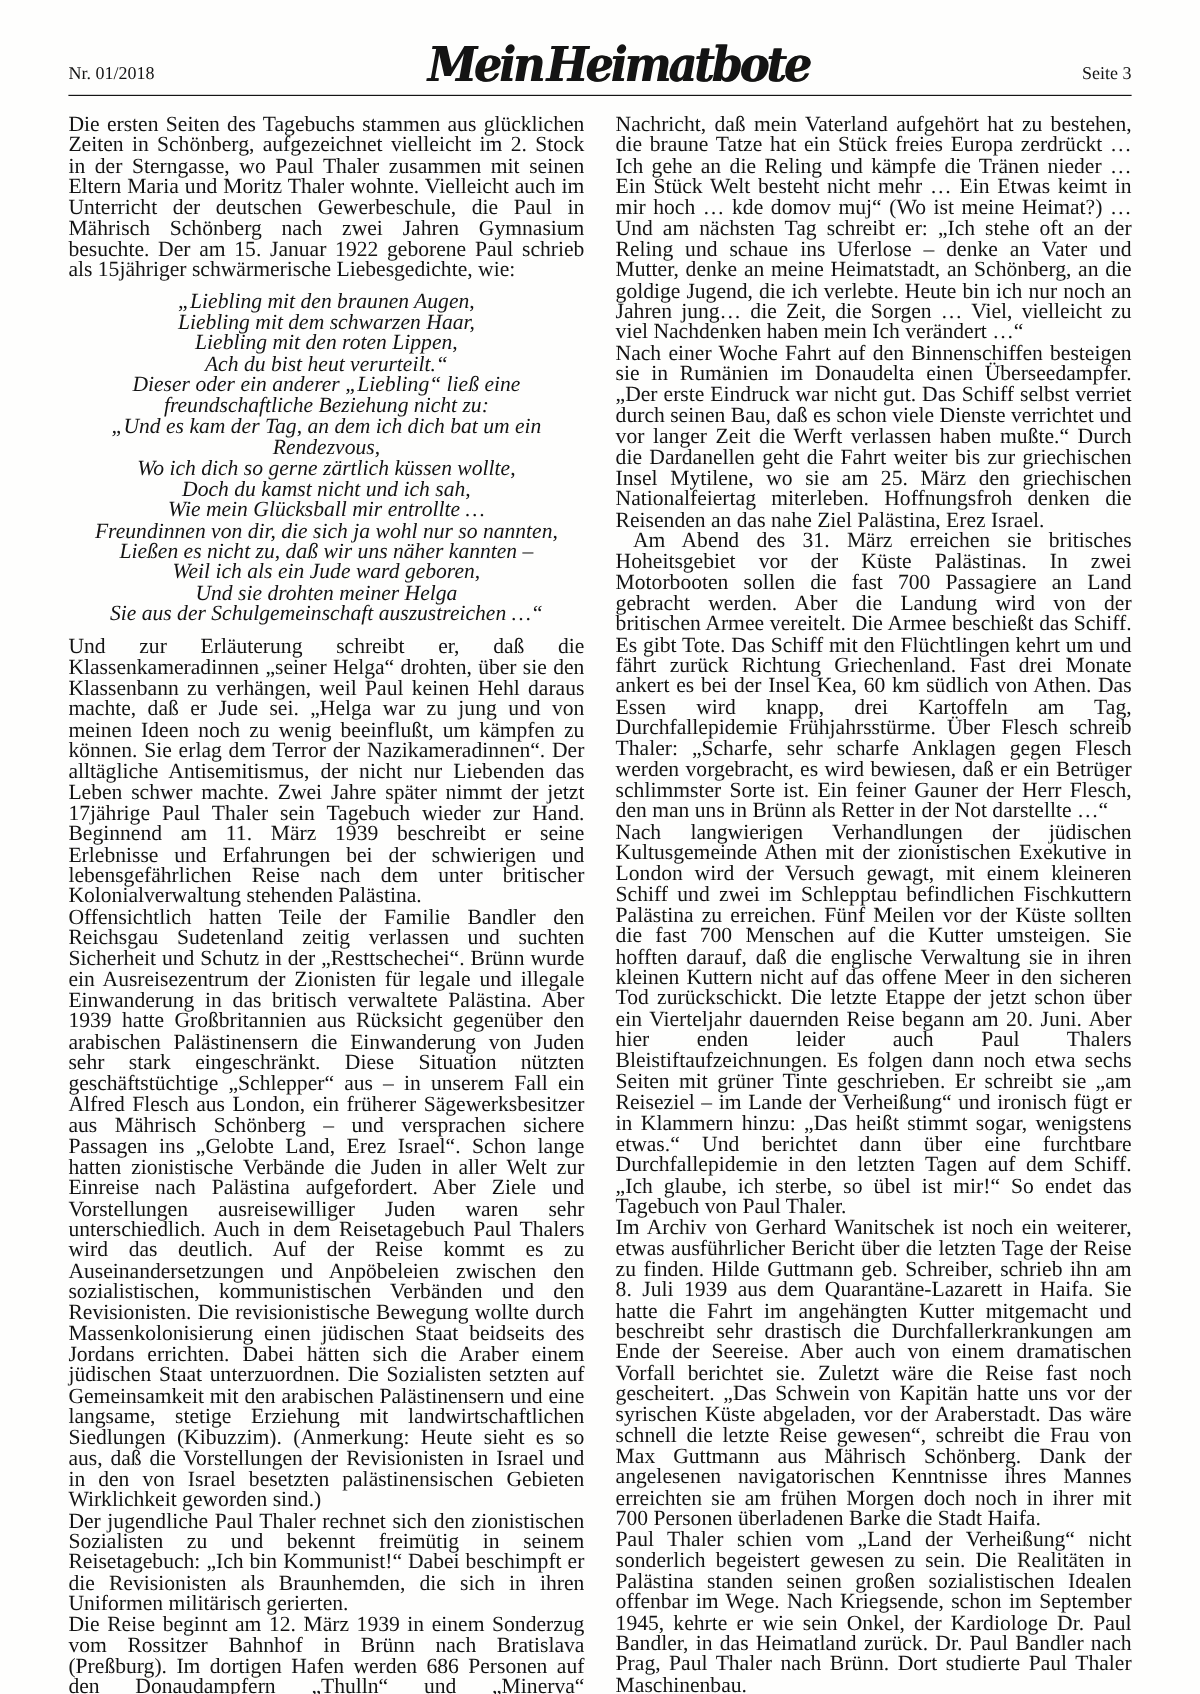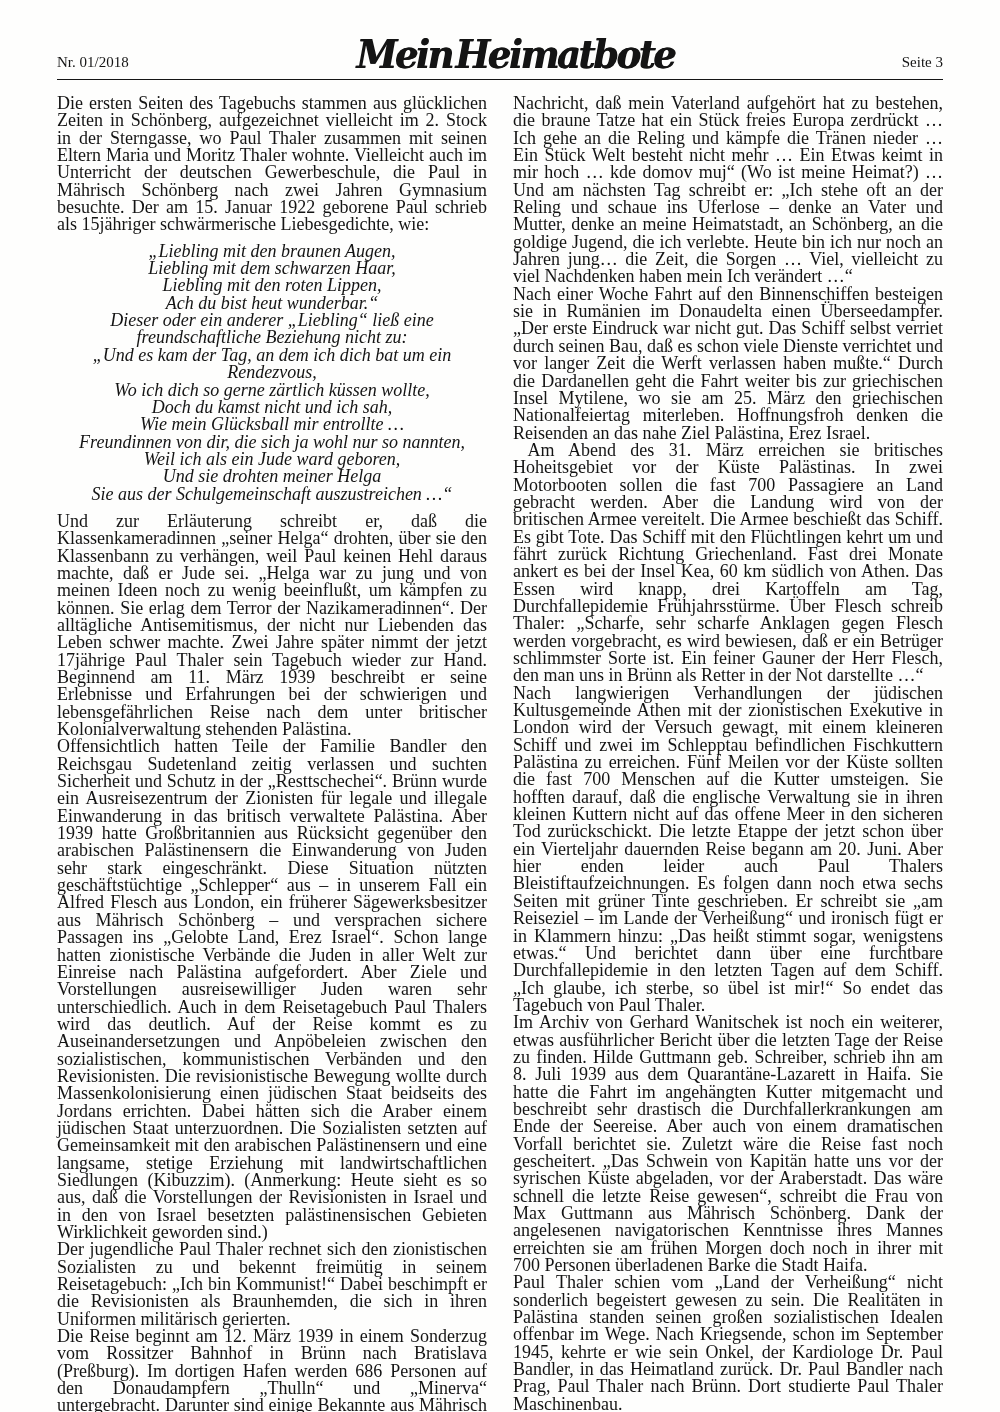--- a/index.html
+++ b/index.html
@@ -42,27 +42,28 @@
   <hr class="rule">
 
   <main class="columns">
 
     <section class="col">
       <p>Die ersten Seiten des Tagebuchs stammen aus glücklichen Zeiten in Schönberg, aufgezeichnet vielleicht im 2. Stock in der Sterngasse, wo Paul Thaler zusammen mit seinen Eltern Maria und Moritz Thaler wohnte. Vielleicht auch im Unterricht der deutschen Gewerbeschule, die Paul in Mährisch Schönberg nach zwei Jahren Gymnasium besuchte. Der am 15. Januar 1922 geborene Paul schrieb als 15jähriger schwärmerische Liebesgedichte, wie:</p>
       <div class="poem">
           <div class="poem-line">„Liebling mit den braunen Augen,</div>
           <div class="poem-line">Liebling mit dem schwarzen Haar,</div>
           <div class="poem-line">Liebling mit den roten Lippen,</div>
-          <div class="poem-line">Ach du bist heut wunderbar.“</div>
+          <div class="poem-line">Ach du bist heut verurteilt.“</div>
           <div class="poem-line">Dieser oder ein anderer „Liebling“ ließ eine freundschaftliche Beziehung nicht zu:</div>
           <div class="poem-line">„Und es kam der Tag, an dem ich dich bat um ein Rendezvous,</div>
           <div class="poem-line">Wo ich dich so gerne zärtlich küssen wollte,</div>
           <div class="poem-line">Doch du kamst nicht und ich sah,</div>
           <div class="poem-line">Wie mein Glücksball mir entrollte …</div>
           <div class="poem-line">Freundinnen von dir, die sich ja wohl nur so nannten,</div>
+          <div class="poem-line">Ließen es nicht zu, daß wir uns näher kannten –</div>
           <div class="poem-line">Weil ich als ein Jude ward geboren,</div>
           <div class="poem-line">Und sie drohten meiner Helga</div>
           <div class="poem-line">Sie aus der Schulgemeinschaft auszustreichen …“</div>
         </div>
       <p>Und zur Erläuterung schreibt er, daß die Klassenkameradinnen „seiner Helga“ drohten, über sie den Klassenbann zu verhängen, weil Paul keinen Hehl daraus machte, daß er Jude sei. „Helga war zu jung und von meinen Ideen noch zu wenig beeinflußt, um kämpfen zu können. Sie erlag dem Terror der Nazikameradinnen“. Der alltägliche Antisemitismus, der nicht nur Liebenden das Leben schwer machte. Zwei Jahre später nimmt der jetzt 17jährige Paul Thaler sein Tagebuch wieder zur Hand. Beginnend am 11. März 1939 beschreibt er seine Erlebnisse und Erfahrungen bei der schwierigen und lebensgefährlichen Reise nach dem unter britischer Kolonialverwaltung stehenden Palästina.</p>
       <p>Offensichtlich hatten Teile der Familie Bandler den Reichsgau Sudetenland zeitig verlassen und suchten Sicherheit und Schutz in der „Resttschechei“. Brünn wurde ein Ausreisezentrum der Zionisten für legale und illegale Einwanderung in das britisch verwaltete Palästina. Aber 1939 hatte Großbritannien aus Rücksicht gegenüber den arabischen Palästinensern die Einwanderung von Juden sehr stark eingeschränkt. Diese Situation nützten geschäftstüchtige „Schlepper“ aus – in unserem Fall ein Alfred Flesch aus London, ein früherer Sägewerksbesitzer aus Mährisch Schönberg – und versprachen sichere Passagen ins „Gelobte Land, Erez Israel“. Schon lange hatten zionistische Verbände die Juden in aller Welt zur Einreise nach Palästina aufgefordert. Aber Ziele und Vorstellungen ausreisewilliger Juden waren sehr unterschiedlich. Auch in dem Reisetagebuch Paul Thalers wird das deutlich. Auf der Reise kommt es zu Auseinandersetzungen und Anpöbeleien zwischen den sozialistischen, kommunistischen Verbänden und den Revisionisten. Die revisionistische Bewegung wollte durch Massenkolonisierung einen jüdischen Staat beidseits des Jordans errichten. Dabei hätten sich die Araber einem jüdischen Staat unterzuordnen. Die Sozialisten setzten auf Gemeinsamkeit mit den arabischen Palästinensern und eine langsame, stetige Erziehung mit landwirtschaftlichen Siedlungen (Kibuzzim). (Anmerkung: Heute sieht es so aus, daß die Vorstellungen der Revisionisten in Israel und in den von Israel besetzten palästinensischen Gebieten Wirklichkeit geworden sind.)</p>
       <p>Der jugendliche Paul Thaler rechnet sich den zionistischen Sozialisten zu und bekennt freimütig in seinem Reisetagebuch: „Ich bin Kommunist!“ Dabei beschimpft er die Revisionisten als Braunhemden, die sich in ihren Uniformen militärisch gerierten.</p>
       <p>Die Reise beginnt am 12. März 1939 in einem Sonderzug vom Rossitzer Bahnhof in Brünn nach Bratislava (Preßburg). Im dortigen Hafen werden 686 Personen auf den Donaudampfern „Thulln“ und „Minerva“ untergebracht. Darunter sind einige Bekannte aus Mährisch Schönberg, wie Herr Dr. Guttman, Herr Halpert mit seiner Tochter Ruth und Max Guttmann mit seiner Frau Hella. Die Reise auf den Donauschiffen verläuft besser als erwartet gut. Aber am vierten Tag der Reise, am 16. März, erreicht Thaler „die niederschmetternde</p>
     </section>
 

